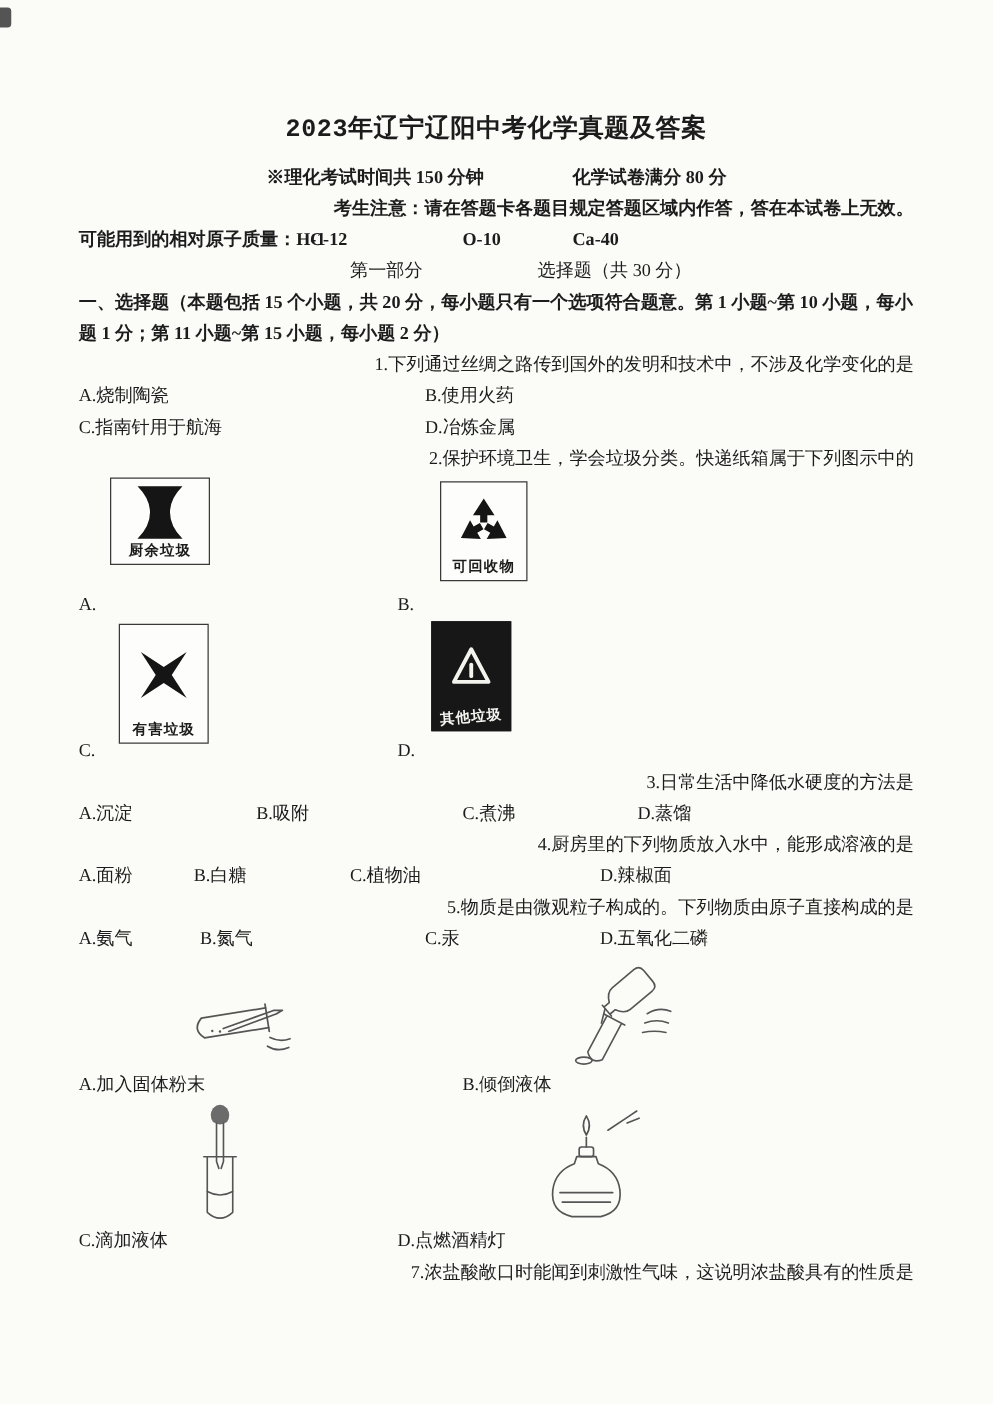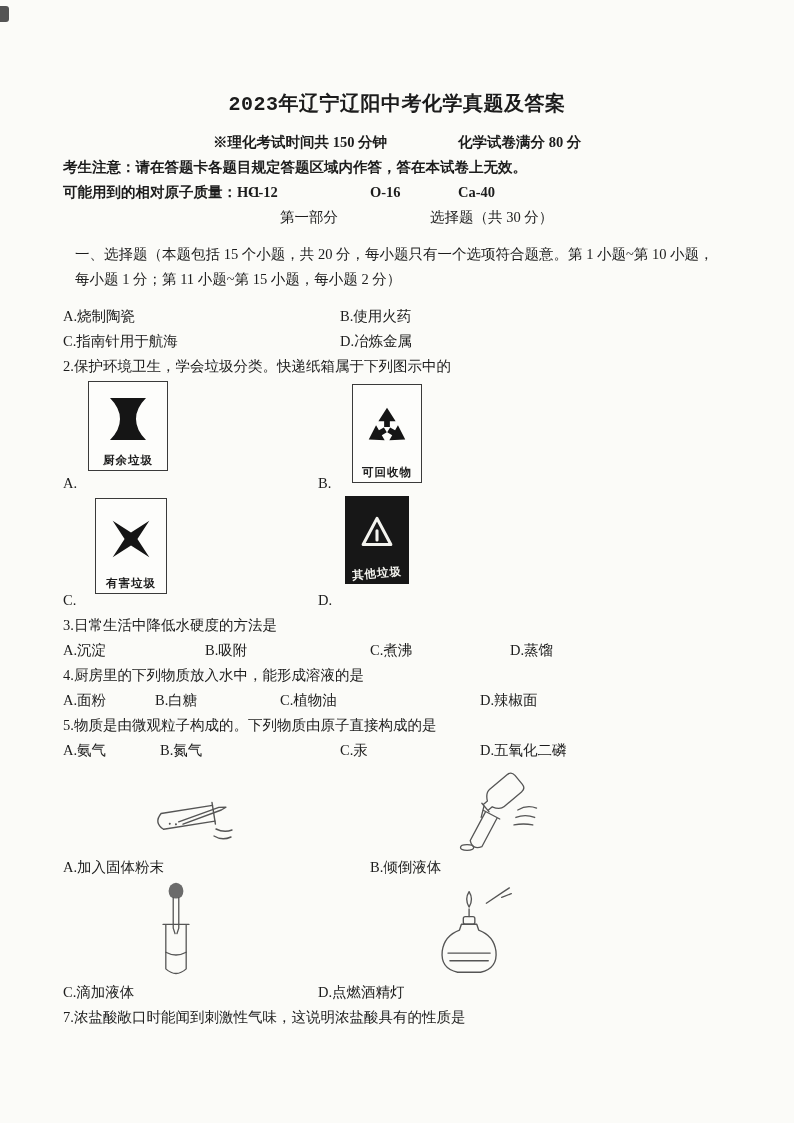--- a/index.html
+++ b/index.html
@@ -3,25 +3,25 @@
 <meta charset="utf-8">
 <style>
   html,body{margin:0;padding:0;}
   body{
     width:794px;height:1123px;background:#fbfbf8;color:#1c1c1c;
     font-family:"Liberation Serif","DejaVu Serif",serif;
     font-size:14.5px;overflow:hidden;position:relative;
   }
   .content{padding:90px 63px 0 63px;}
   .title{font-size:20px;font-weight:bold;text-align:center;height:30px;line-height:30px;letter-spacing:.5px;margin:0;font-family:Liberation Mono, monospace;}
-  .line{position:relative;height:25px;line-height:25px;white-space:nowrap;}
+  .line{position:relative;height:25px;line-height:25px;white-space:nowrap;text-align:right;}
   .bold{font-weight:bold;}
   .at{position:absolute;top:0;}
   .meta{margin-top:10px;}
-  .intro{margin:12px;line-height:25px;font-weight:normal;}
+  .intro{margin:0;line-height:25px;font-weight:bold;}
   .imgrow{position:relative;}
   .trash{
     position:absolute;margin:0;border:1.6px solid #3a3a3a;background:#fdfdfb;
     display:flex;flex-direction:column;align-items:center;justify-content:flex-end;
     gap:2px;padding:4px 2px 3px 2px;box-sizing:border-box;
   }
   .trash .glyph{flex:1;display:flex;align-items:center;justify-content:center;}
   .trash figcaption{font-size:11.5px;font-weight:bold;letter-spacing:1px;line-height:13px;}
   .trash.dark{background:#171717;border-color:#171717;color:#f4f4ef;}
   .trash.dark figcaption{transform:rotate(-5deg);}
@@ -40,53 +40,54 @@
   <div class="line bold meta">
     <span class="at" style="left:150px">※理化考试时间共 150 分钟</span>
     <span class="at" style="left:395px">化学试卷满分 80 分</span>
   </div>
 
   <div class="line bold">考生注意：请在答题卡各题目规定答题区域内作答，答在本试卷上无效。</div>
 
   <div class="line bold">
     <span class="at" style="left:0">可能用到的相对原子质量：H-1</span>
     <span class="at" style="left:185px">C-12</span>
-    <span class="at" style="left:307px">O-16</span>
+    <span class="at" style="left:307px">O-10</span>
     <span class="at" style="left:395px">Ca-40</span>
   </div>
 
   <div class="line">
     <span class="at" style="left:217px">第一部分</span>
     <span class="at" style="left:367px">选择题（共 30 分）</span>
   </div>
 
   <p class="intro">一、选择题（本题包括 15 个小题，共 20 分，每小题只有一个选项符合题意。第 1 小题~第 10 小题，每小题 1 分；第 11 小题~第 15 小题，每小题 2 分）</p>
 
+  <div class="line">1.下列通过丝绸之路传到国外的发明和技术中，不涉及化学变化的是</div>
   <div class="line">
     <span class="at" style="left:0">A.烧制陶瓷</span>
     <span class="at" style="left:277px">B.使用火药</span>
   </div>
   <div class="line">
     <span class="at" style="left:0">C.指南针用于航海</span>
     <span class="at" style="left:277px">D.冶炼金属</span>
   </div>
 
   <div class="line">2.保护环境卫生，学会垃圾分类。快递纸箱属于下列图示中的</div>
 
   <div class="imgrow" style="height:92px">
-    <figure class="trash" style="left:25px;top:2px;width:80px;height:90px">
+    <figure class="trash" style="left:25px;top:2px;width:80px;height:70px">
       <span class="glyph">
         <svg width="44" height="46" viewBox="0 0 44 46">
           <path d="M4 2 H40 Q30 12 30 23 Q30 34 40 44 H4 Q14 34 14 23 Q14 12 4 2 Z" fill="#151515"></path>
         </svg>
       </span>
       <figcaption>厨余垃圾</figcaption>
     </figure>
 
-    <figure class="trash" style="left:289px;top:5px;width:70px;height:99px">
+    <figure class="trash" style="left:289px;top:5px;width:70px;height:80px">
       <span class="glyph">
         <svg width="46" height="46" viewBox="0 0 48 48">
           <g fill="#151515" transform="translate(24 26)">
             <path d="M0 -22 L9 -8 L3 -8 L3 -2 L-3 -2 L-3 -8 L-9 -8 Z"></path>
             <path d="M0 -22 L9 -8 L3 -8 L3 -2 L-3 -2 L-3 -8 L-9 -8 Z" transform="rotate(120)"></path>
             <path d="M0 -22 L9 -8 L3 -8 L3 -2 L-3 -2 L-3 -8 L-9 -8 Z" transform="rotate(240)"></path>
           </g>
         </svg>
       </span>
       <figcaption>可回收物</figcaption>

